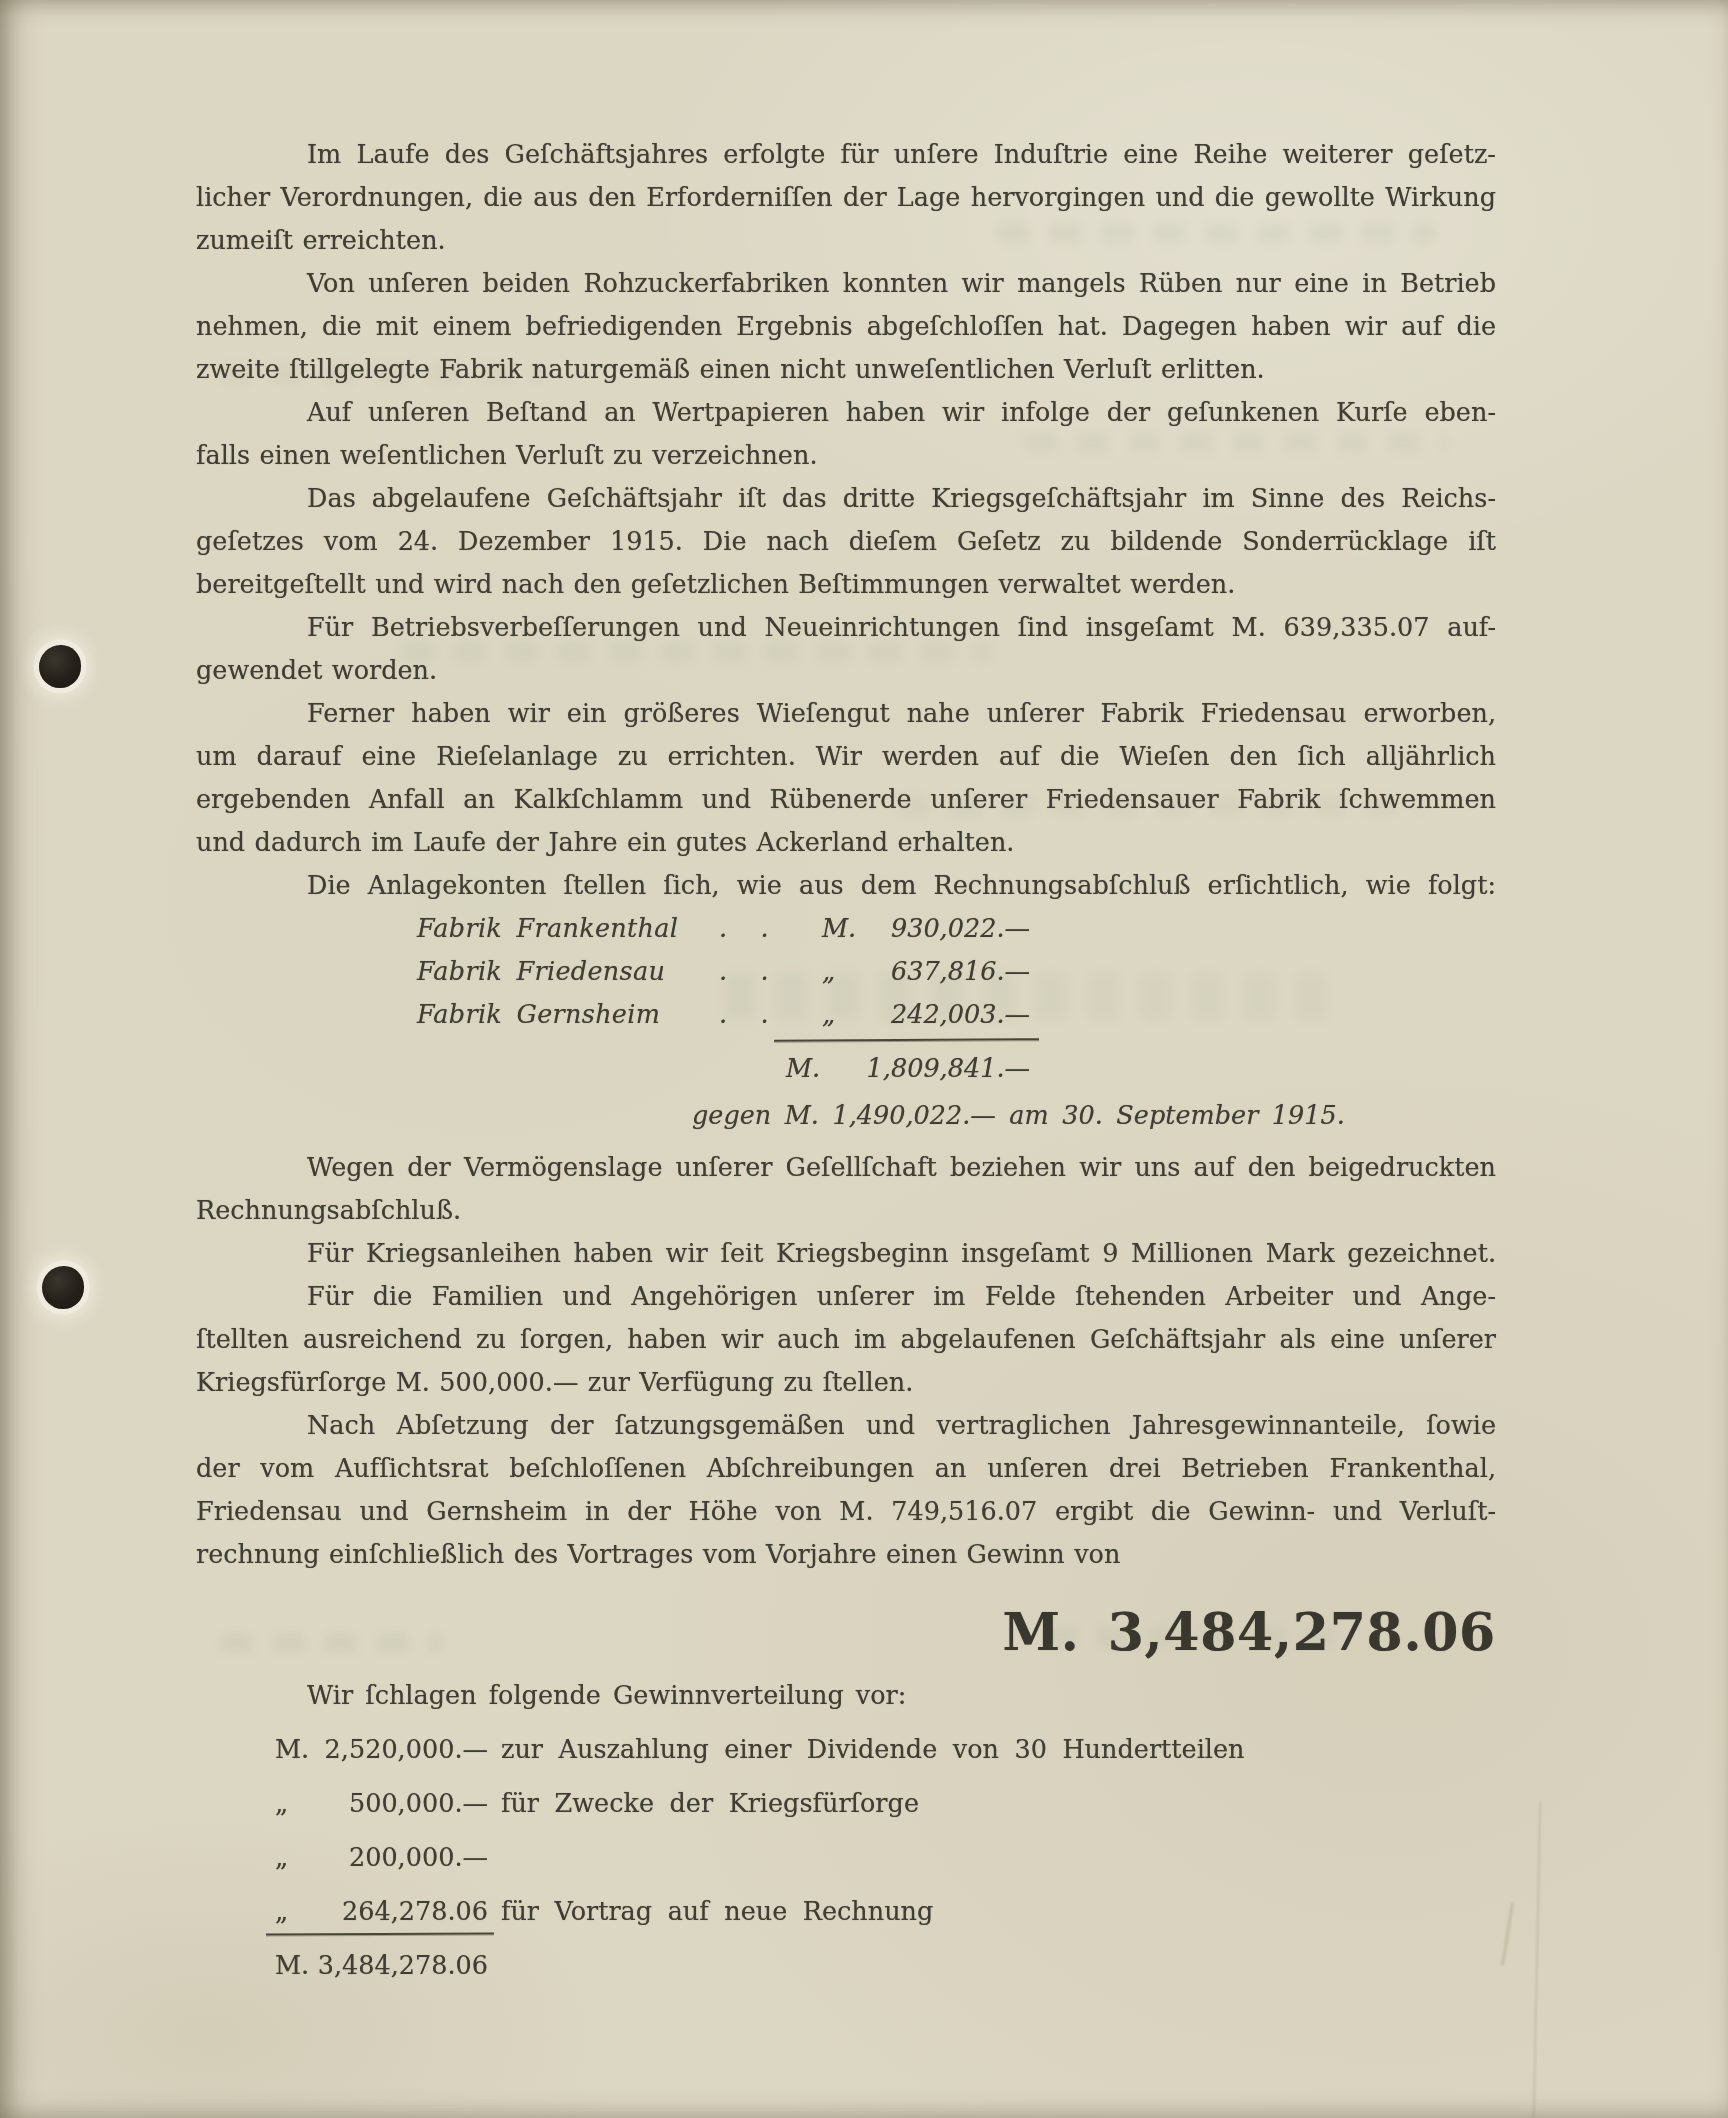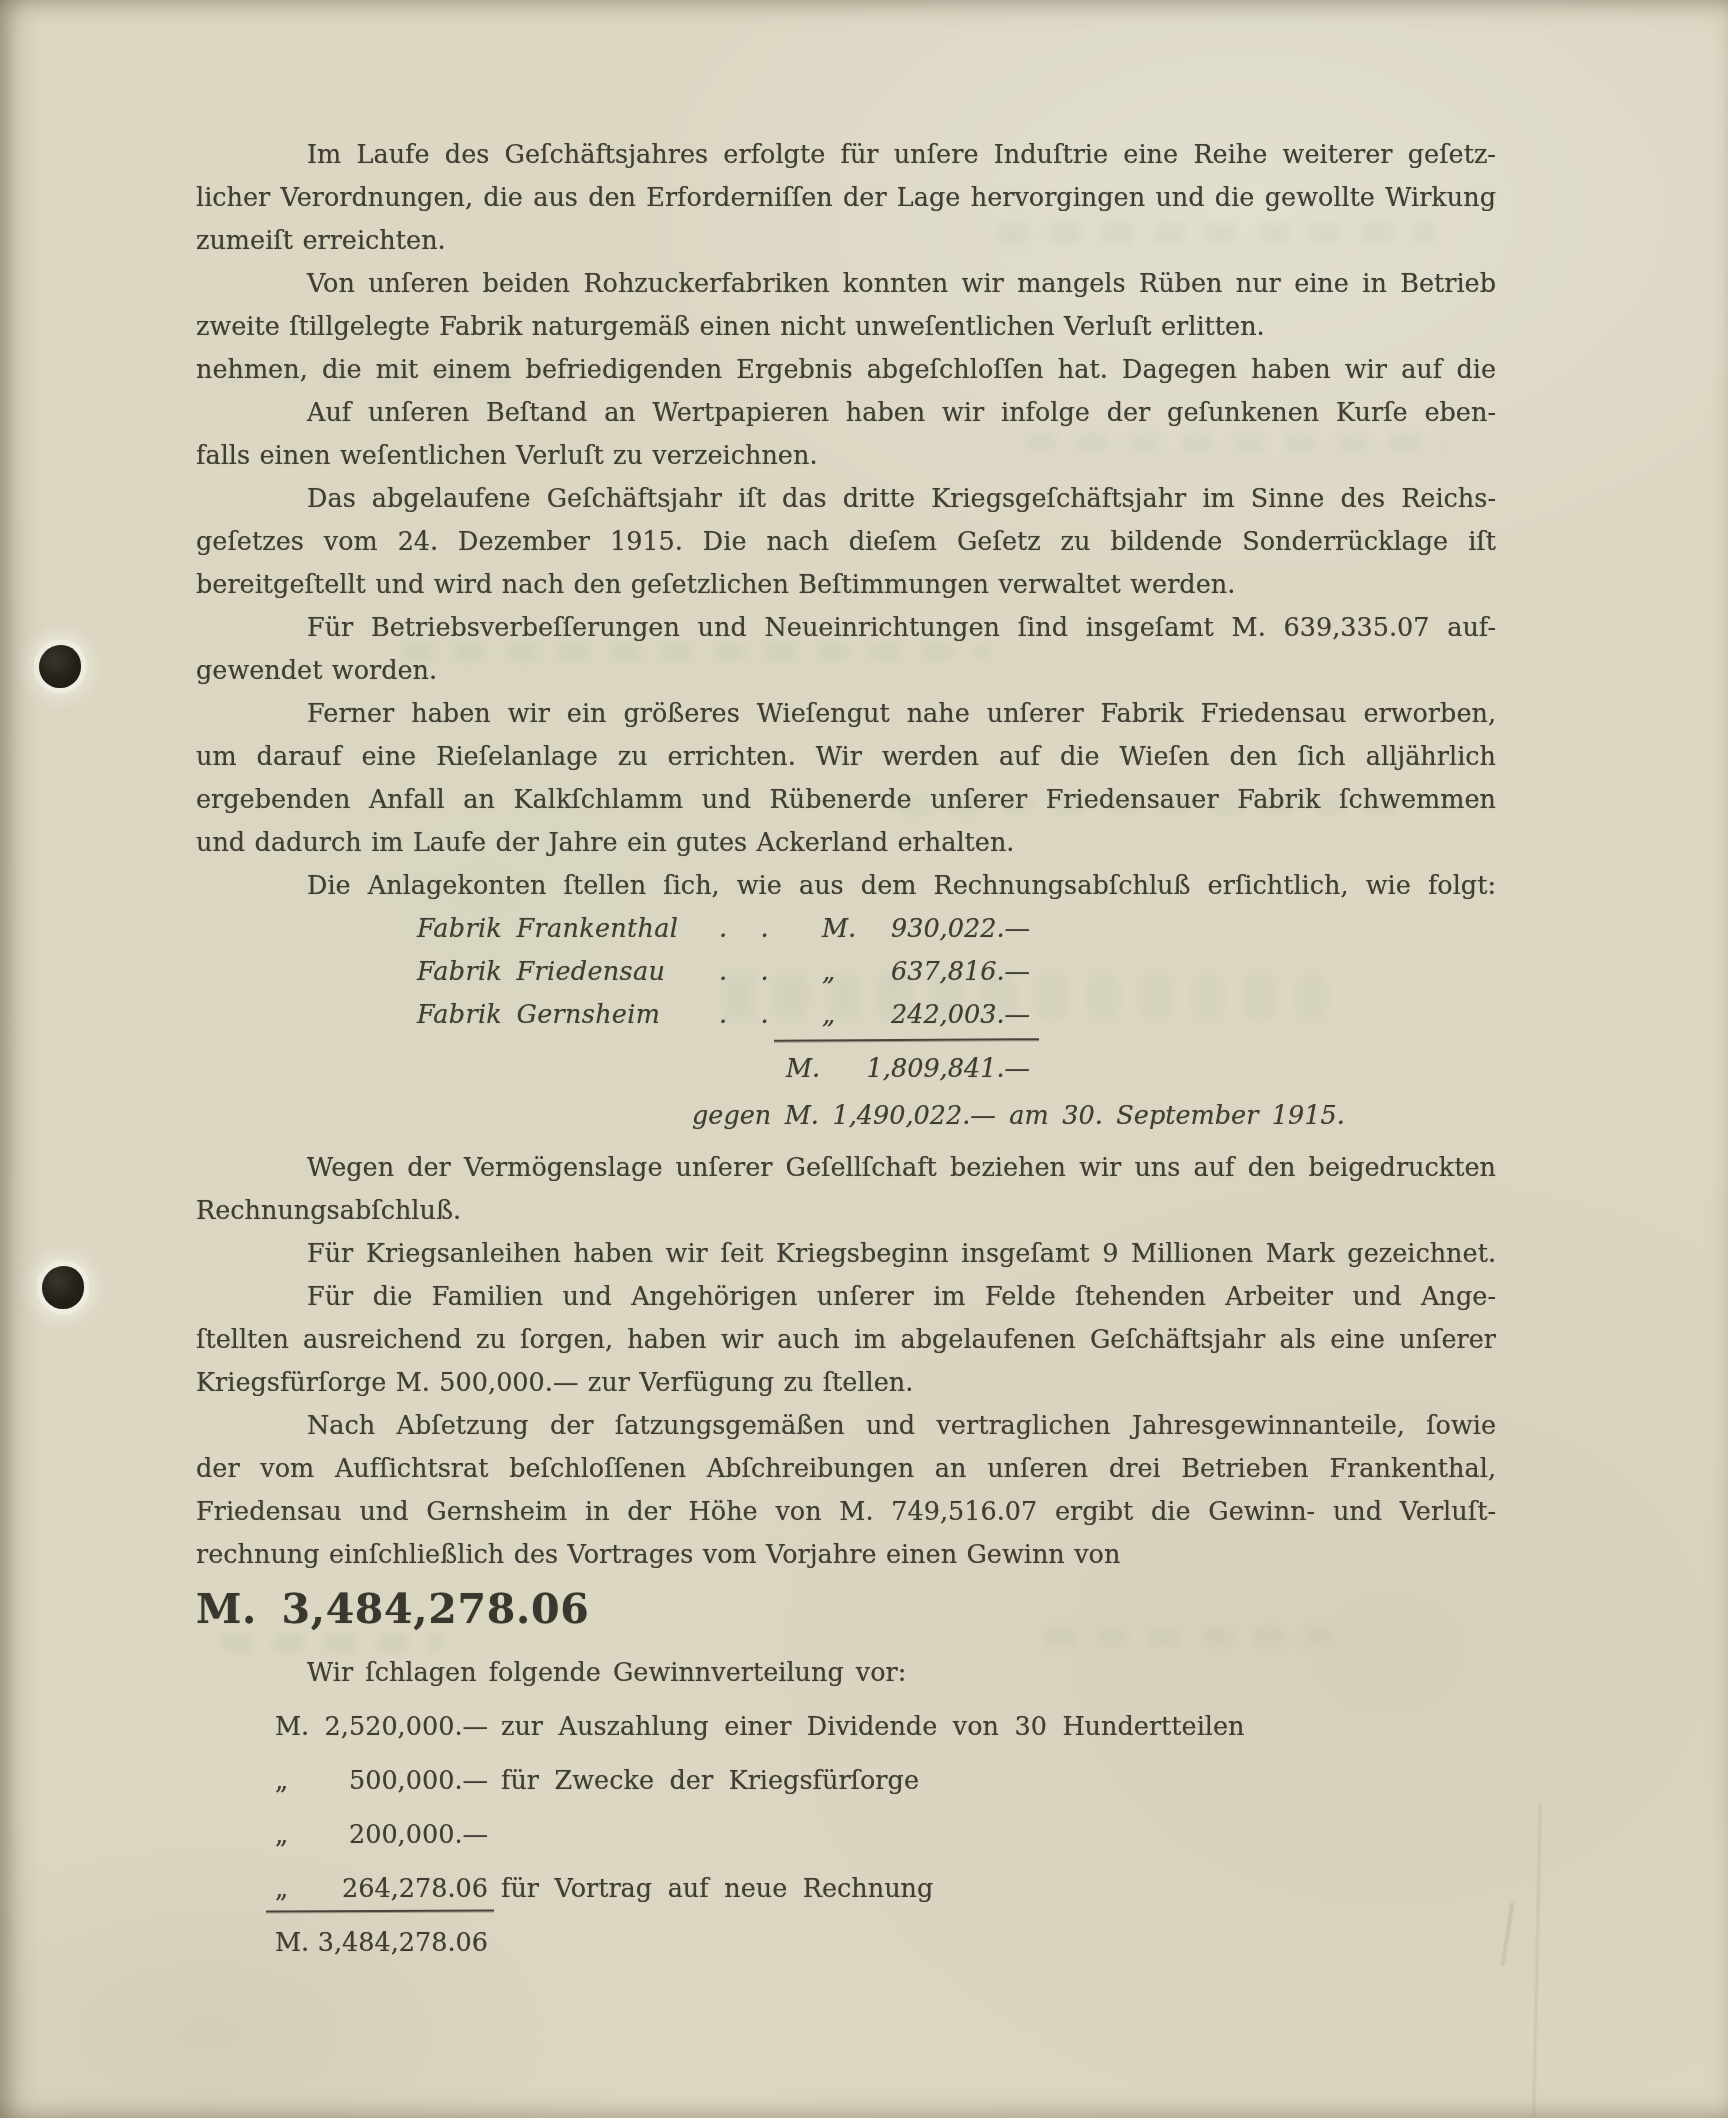--- a/index.html
+++ b/index.html
@@ -86,22 +86,22 @@
     margin-left:578px; width:265px; height:0;
     border-top:2.7px solid #4a453b; border-bottom:0.7px solid rgba(74,69,59,0.45);
     transform: rotate(-0.35deg); margin-top:2.7px; margin-bottom:5.4px;
   }
   .acc-total { position:relative; height:43px; line-height:43px; }
   .acc-total .acc-cur { left:590px; }
   .acc-compare { margin-left:496px; margin-top:4px; line-height:43px; word-spacing:5.4px; }
 
   
   .big-amount {
-    margin-top:5px; line-height:56px; text-align:left;
-    font-size:41px; font-weight:bold; color:#3a372f;
+    margin-top:28px; line-height:56px; text-align:right;
+    font-size:52px; font-weight:bold; color:#3a372f;
     letter-spacing:0.7px; word-spacing:9.4px;
   }
 
   
   .dist-intro { margin-top:12px; margin-bottom:2.7px; line-height:47px; padding-left:111px; word-spacing:4px; }
   .dist-row, .dist-total { position:relative; height:54px; line-height:54px; }
   .d-cur { position:absolute; left:79px; }
   .d-amt { position:absolute; left:101px; width:191px; text-align:right; }
   .d-purpose { position:absolute; left:305px; word-spacing:7.4px; }
   .dist-rule {
@@ -132,22 +132,22 @@
 
   <div class="text-col">
 
     <div class="para">
         <div class="tline just indent">Im Laufe des Geſchäftsjahres erfolgte für unſere Induſtrie eine Reihe weiterer geſetz-</div>
         <div class="tline just">licher Verordnungen, die aus den Erforderniſſen der Lage hervorgingen und die gewollte Wirkung</div>
         <div class="tline">zumeiſt erreichten.</div>
       </div>
     <div class="para">
         <div class="tline just indent">Von unſeren beiden Rohzuckerfabriken konnten wir mangels Rüben nur eine in Betrieb</div>
+        <div class="tline just">nehmen, die mit einem befriedigenden Ergebnis abgeſchloſſen hat. Dagegen haben wir auf die</div>
         <div class="tline">zweite ſtillgelegte Fabrik naturgemäß einen nicht unweſentlichen Verluſt erlitten.</div>
-        <div class="tline just">nehmen, die mit einem befriedigenden Ergebnis abgeſchloſſen hat. Dagegen haben wir auf die</div>
       </div>
     <div class="para">
         <div class="tline just indent">Auf unſeren Beſtand an Wertpapieren haben wir infolge der geſunkenen Kurſe eben-</div>
         <div class="tline">falls einen weſentlichen Verluſt zu verzeichnen.</div>
       </div>
     <div class="para">
         <div class="tline just indent">Das abgelaufene Geſchäftsjahr iſt das dritte Kriegsgeſchäftsjahr im Sinne des Reichs-</div>
         <div class="tline just">geſetzes vom 24. Dezember 1915. Die nach dieſem Geſetz zu bildende Sonderrücklage iſt</div>
         <div class="tline">bereitgeſtellt und wird nach den geſetzlichen Beſtimmungen verwaltet werden.</div>
       </div>

